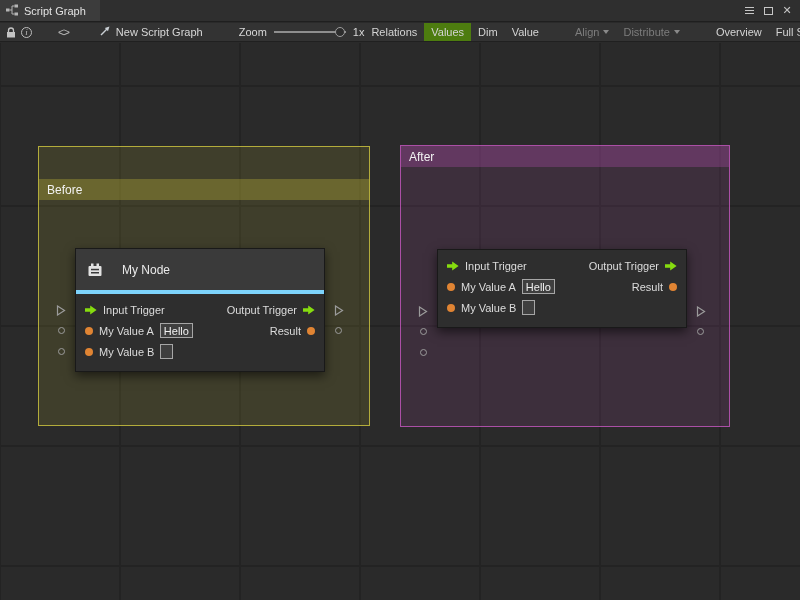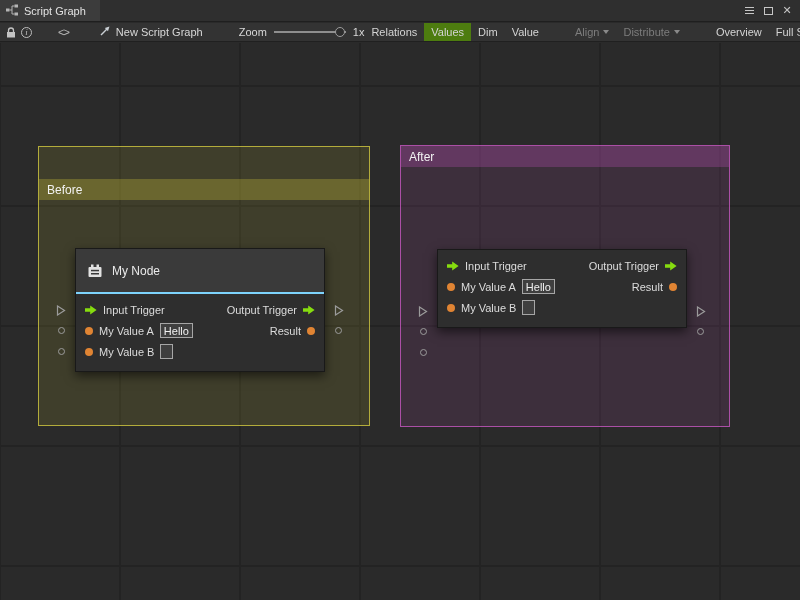--- a/index.html
+++ b/index.html
@@ -65,22 +65,22 @@
   .g-before .ghead { background:rgba(185,178,55,0.35);margin-top:32px; }
   .g-after { left:400px; top:102px; width:330px; height:282px;
     border-color:rgba(190,85,185,0.85); background:rgba(175,75,170,0.14); }
   .g-after .ghead { background:rgba(175,75,170,0.33); }
 
   
   .node { position:absolute; width:250px; background:#2e2e2e;
     border:1px solid #191919; box-shadow:0 4px 10px rgba(0,0,0,0.55); }
   .n-before { left:75px; top:205px; }
   .n-after { left:437px; top:206px; }
-  .nhead { height:45px; background:#3a3a3a; border-bottom:2px solid #7dd3fc;
-    display:flex; align-items:center; gap:8px; padding:16px 10px; font-size:12px; color:#eaeaea; }
+  .nhead { height:45px; background:#3a3a3a; border-bottom:4px solid #7dd3fc;
+    display:flex; align-items:center; gap:18px; padding:16px 10px; font-size:12px; color:#eaeaea; }
   .nbody { padding:5px 0 9px;text-align:right; }
   .prow { height:21px; display:flex; align-items:center; gap:6px; padding:0 9px;
     font-size:11px; color:#dcdcdc; }
   .spacer { flex:1; }
   .dot { width:8px; height:8px; border-radius:50%; background:#e08433; flex:none; }
   .flow-icon, .nicon, .ticon svg { display:flex; }
   .field { height:15px; min-width:12px; background:#3f3f3f; border:1px solid #a6a6a6;
     color:#f0f0f0; padding:0 3px; display:flex; align-items:center; font-size:11px; }
   .field.small { width:13px; padding:0; }
 

